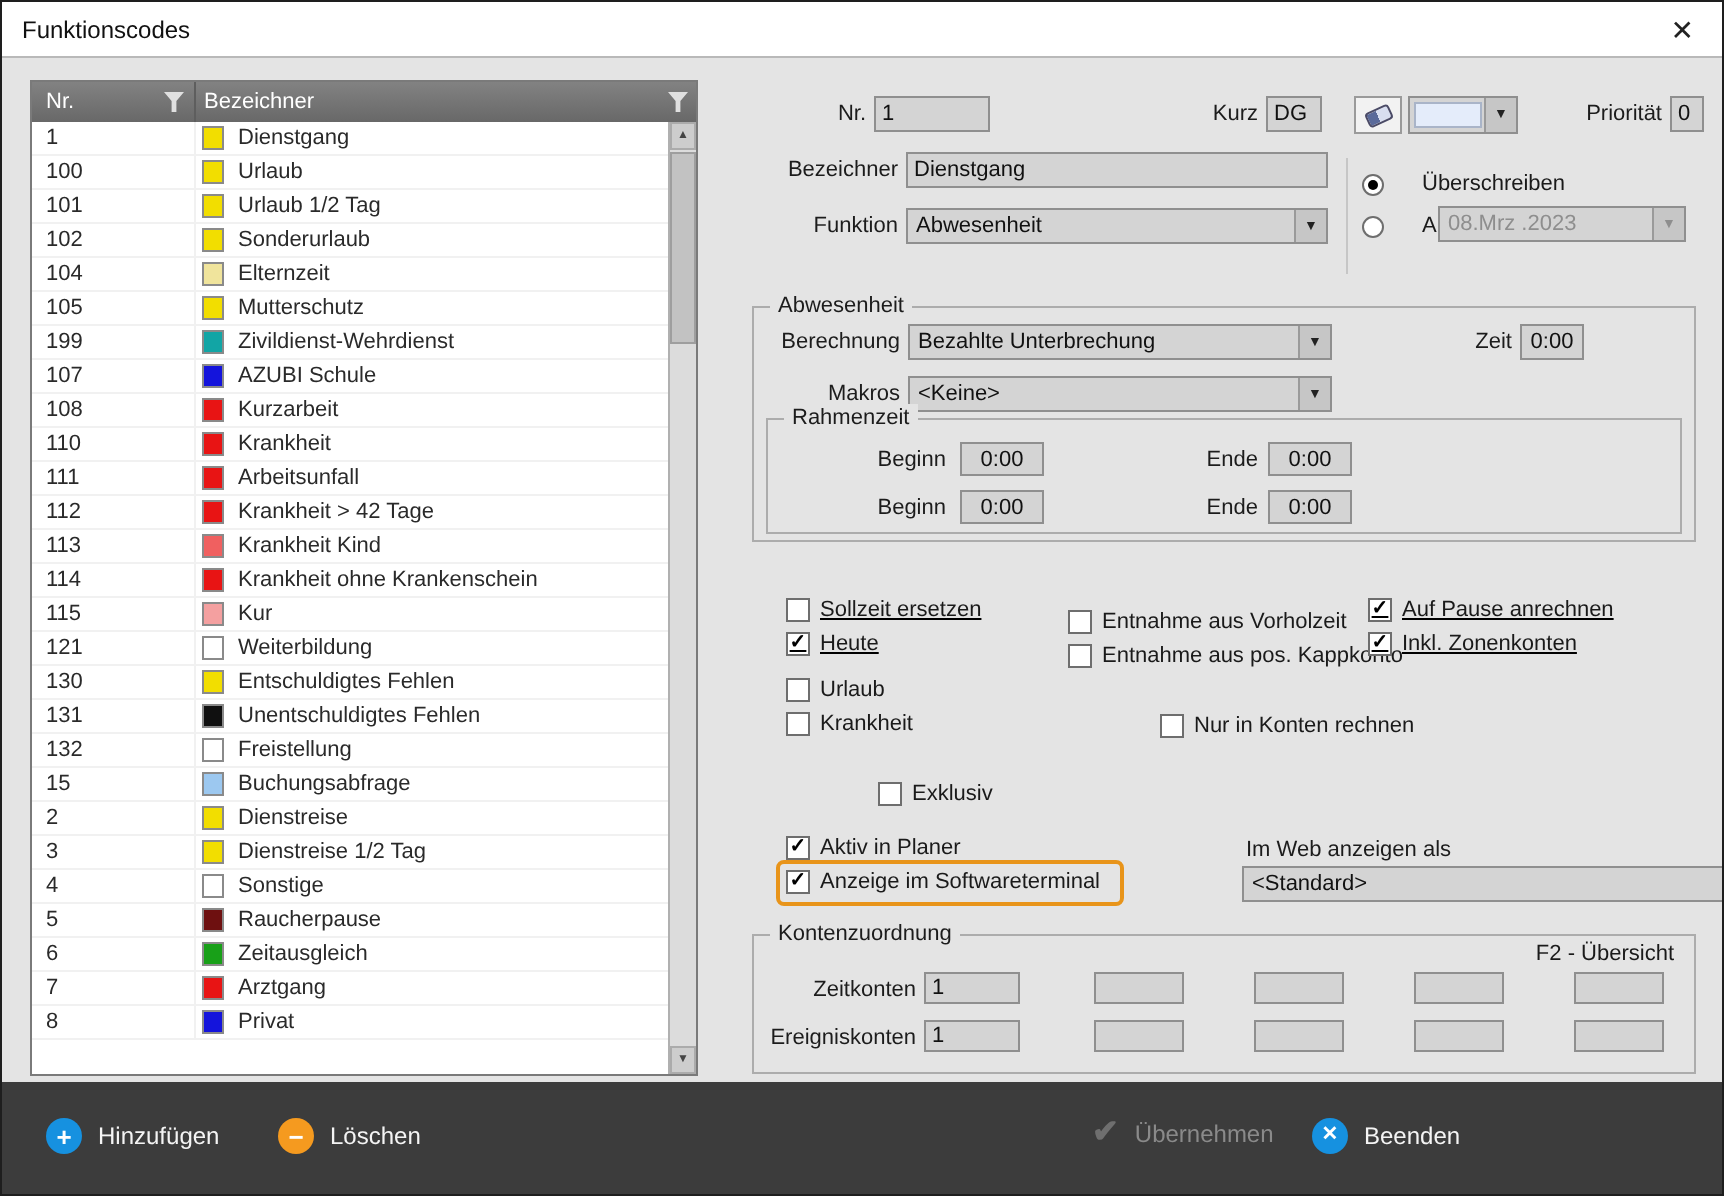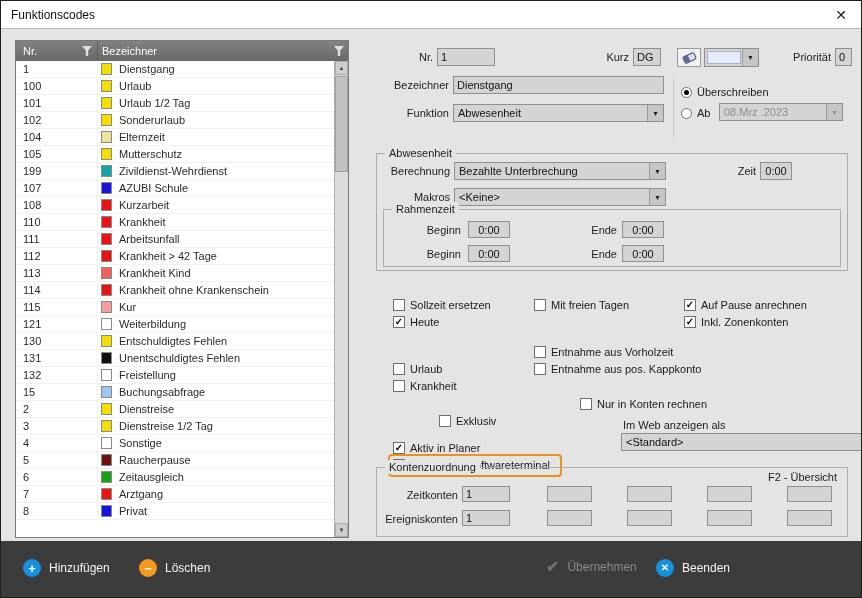--- a/index.html
+++ b/index.html
@@ -33,29 +33,29 @@
   .field.tf{text-align:center;padding:1px 2px;}
   .combo{position:absolute;height:18px;background:#D4D4D4;border:1px solid #8F8F8F;box-sizing:border-box;cursor:pointer;}
   .combo-text{position:absolute;left:4px;top:1px;right:17px;font-size:11px;line-height:14px;color:#111;white-space:nowrap;overflow:hidden;}
   .combo-arrow{position:absolute;right:0;top:0;bottom:0;width:15px;background:#C6C6C6;border-left:1px solid #9A9A9A;display:flex;align-items:center;justify-content:center;font-size:7px;color:#222;}
   .combo.disabled .combo-text,.combo.disabled .combo-arrow{color:#8E8E8E;}
   .tool-btn{position:absolute;width:24px;height:19px;background:#F2F2F2;border:1px solid #9A9A9A;box-sizing:border-box;display:flex;align-items:center;justify-content:center;cursor:pointer;}
   .eraser{width:13px;height:8px;transform:rotate(-25deg);background:linear-gradient(90deg,#5A6A9A 45%,#D8DEF0 45%);border:1px solid #4A4A66;border-radius:2px;box-sizing:border-box;}
   .color-combo{position:absolute;width:55px;height:19px;background:#D4D4D4;border:1px solid #8F8F8F;box-sizing:border-box;cursor:pointer;}
   .swatch{position:absolute;left:2px;top:2px;bottom:2px;width:34px;border:1px solid #A9B4C8;box-sizing:border-box;}
   .vline{position:absolute;width:1px;background:#C6C6C6;}
-  .radio-row{position:absolute;display:flex;align-items:center;gap:5px;height:14px;font-size:11px;color:#1A1A1A;cursor:pointer;}
+  .radio-row{position:absolute;display:flex;align-items:center;gap:19px;height:14px;font-size:11px;color:#1A1A1A;cursor:pointer;}
   .radio{width:11px;height:11px;border:1px solid #6E6E6E;border-radius:50%;background:#fff;position:relative;box-sizing:border-box;flex:none;}
   .radio.sel::after{content:'';position:absolute;left:2px;top:2px;width:5px;height:5px;background:#000;border-radius:50%;}
   .group{position:absolute;border:1px solid #ACACAC;box-sizing:border-box;}
   .group-label{position:absolute;top:-8px;left:8px;background:#E4E4E4;padding:0 4px;font-size:11px;color:#1C1C1C;line-height:14px;}
-  .rz-row{position:absolute;left:0;right:0;height:16px;}
+  .rz-row{position:absolute;left:12px;right:0;height:16px;}
   
   .cb-col{position:absolute;}
-  .cb-col > .cb-group:nth-child(1){margin-bottom:30px;}
+  .cb-col > .cb-group:nth-child(1){margin-bottom:6px;text-decoration:underline;}
   .cb-col > .cb-group:nth-child(2){margin-bottom:18px;}
   .cb-col > .cb-group:nth-child(3){margin-bottom:10px;padding-left:46px;}
   .cb-item{display:flex;align-items:center;height:17px;gap:5px;font-size:11px;color:#1A1A1A;cursor:pointer;white-space:nowrap;}
   .cb-box{width:12px;height:12px;background:#fff;border:1px solid #6E6E6E;box-sizing:border-box;font-size:10px;line-height:10px;text-align:center;color:#000;font-weight:bold;flex:none;}
   .cb-item.hl{position:relative;}
   .cb-item.hl::after{content:'';position:absolute;left:-5px;top:-2px;width:calc(100% + 13px);height:calc(100% + 2px);border:2px solid #E8941A;border-radius:4px;pointer-events:none;}
   
   .kfields{position:absolute;display:flex;column-gap:35px;}
   .kfield{width:45px;height:16px;background:#D4D4D4;border:1px solid #8F8F8F;box-sizing:border-box;font-size:11px;color:#111;padding:0 3px;line-height:14px;}
   .kfield.first{width:48px;margin-right:2px;}
@@ -340,24 +340,20 @@
             <span class="cb-label">Aktiv in Planer</span>
           </div>
           <div class="cb-item hl">
             <span class="cb-box">✓</span>
             <span class="cb-label">Anzeige im Softwareterminal</span>
           </div>
         </div>
       </div>
     <div class="cb-col" style="left:533px;top:267px">
         <div class="cb-group">
-          <div class="cb-item">
-            <span class="cb-box"></span>
-            <span class="cb-label">Mit freien Tagen</span>
-          </div>
         </div>
         <div class="cb-group">
           <div class="cb-item">
             <span class="cb-box"></span>
             <span class="cb-label">Entnahme aus Vorholzeit</span>
           </div>
           <div class="cb-item">
             <span class="cb-box"></span>
             <span class="cb-label">Entnahme aus pos. Kappkonto</span>
           </div>

